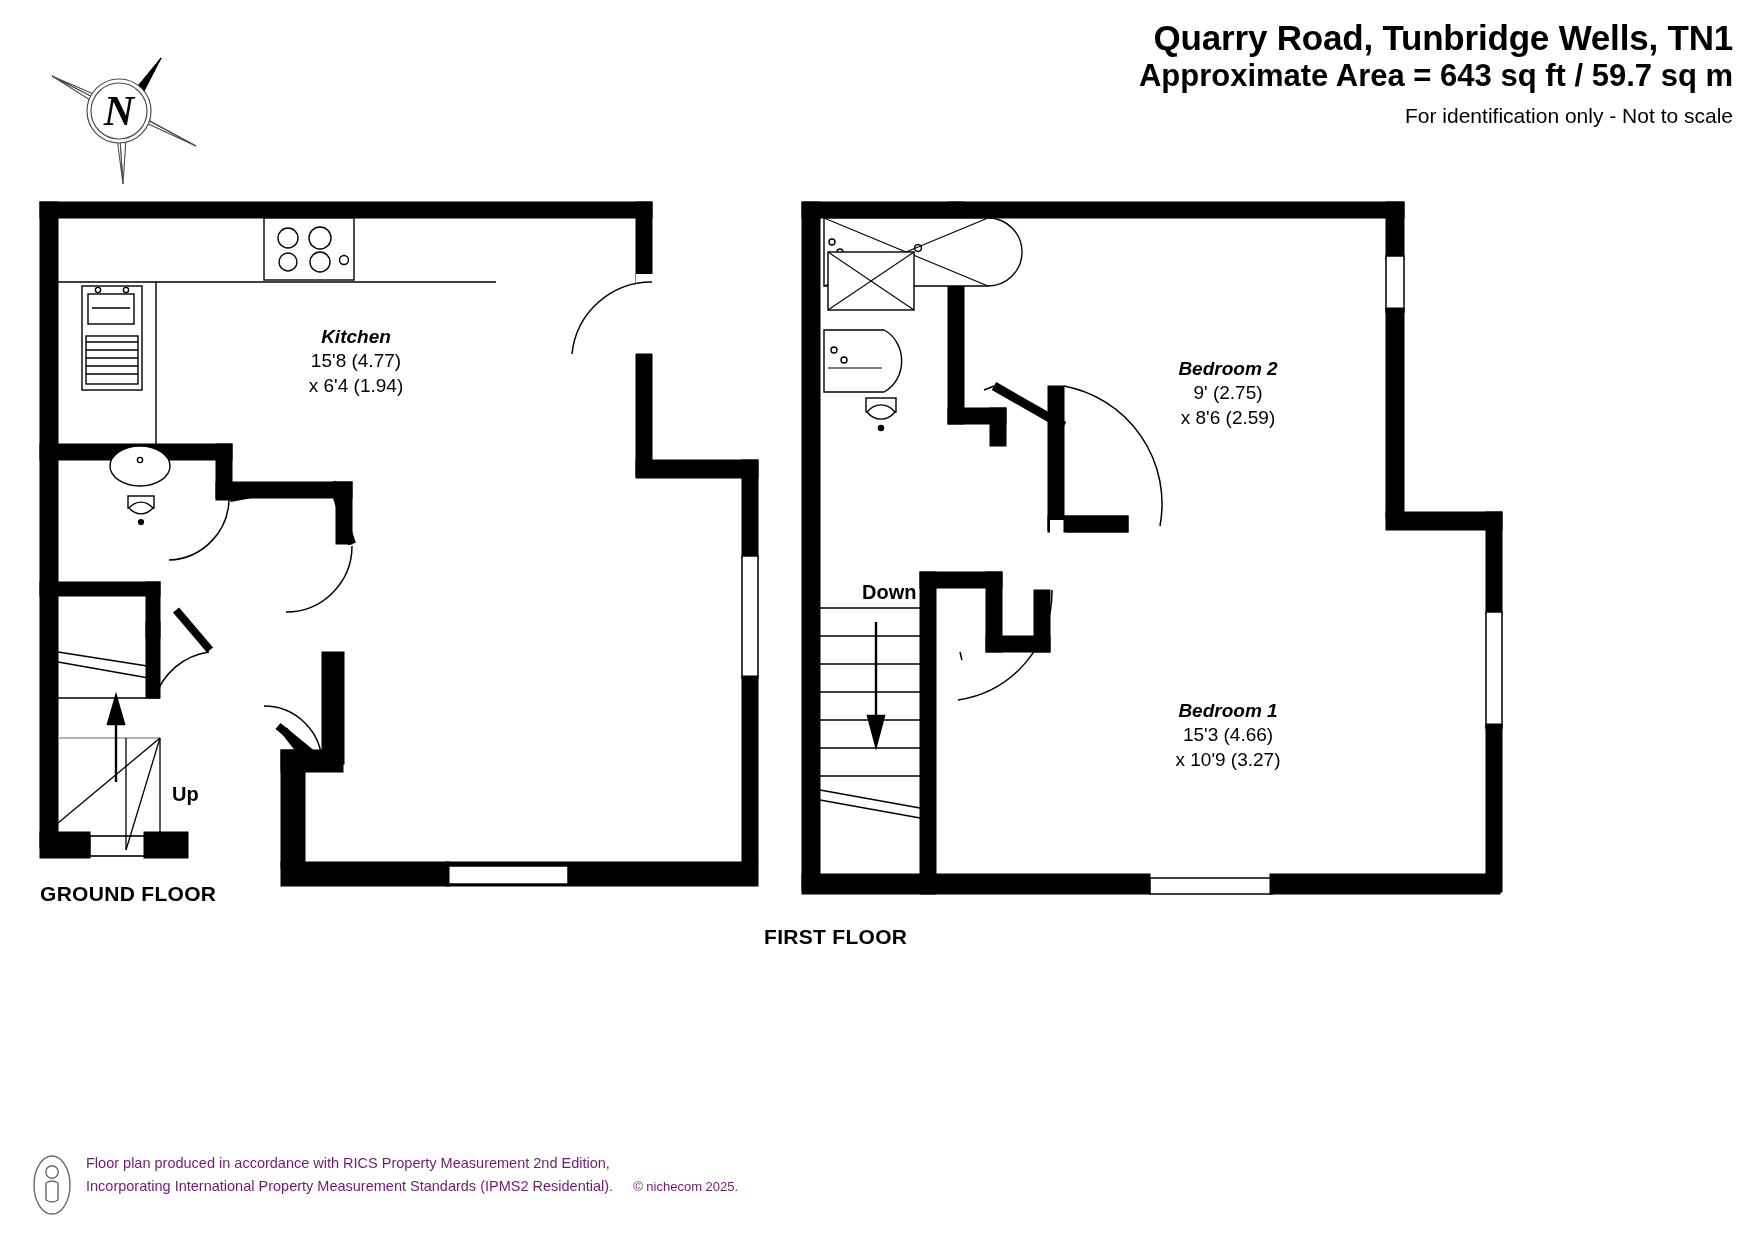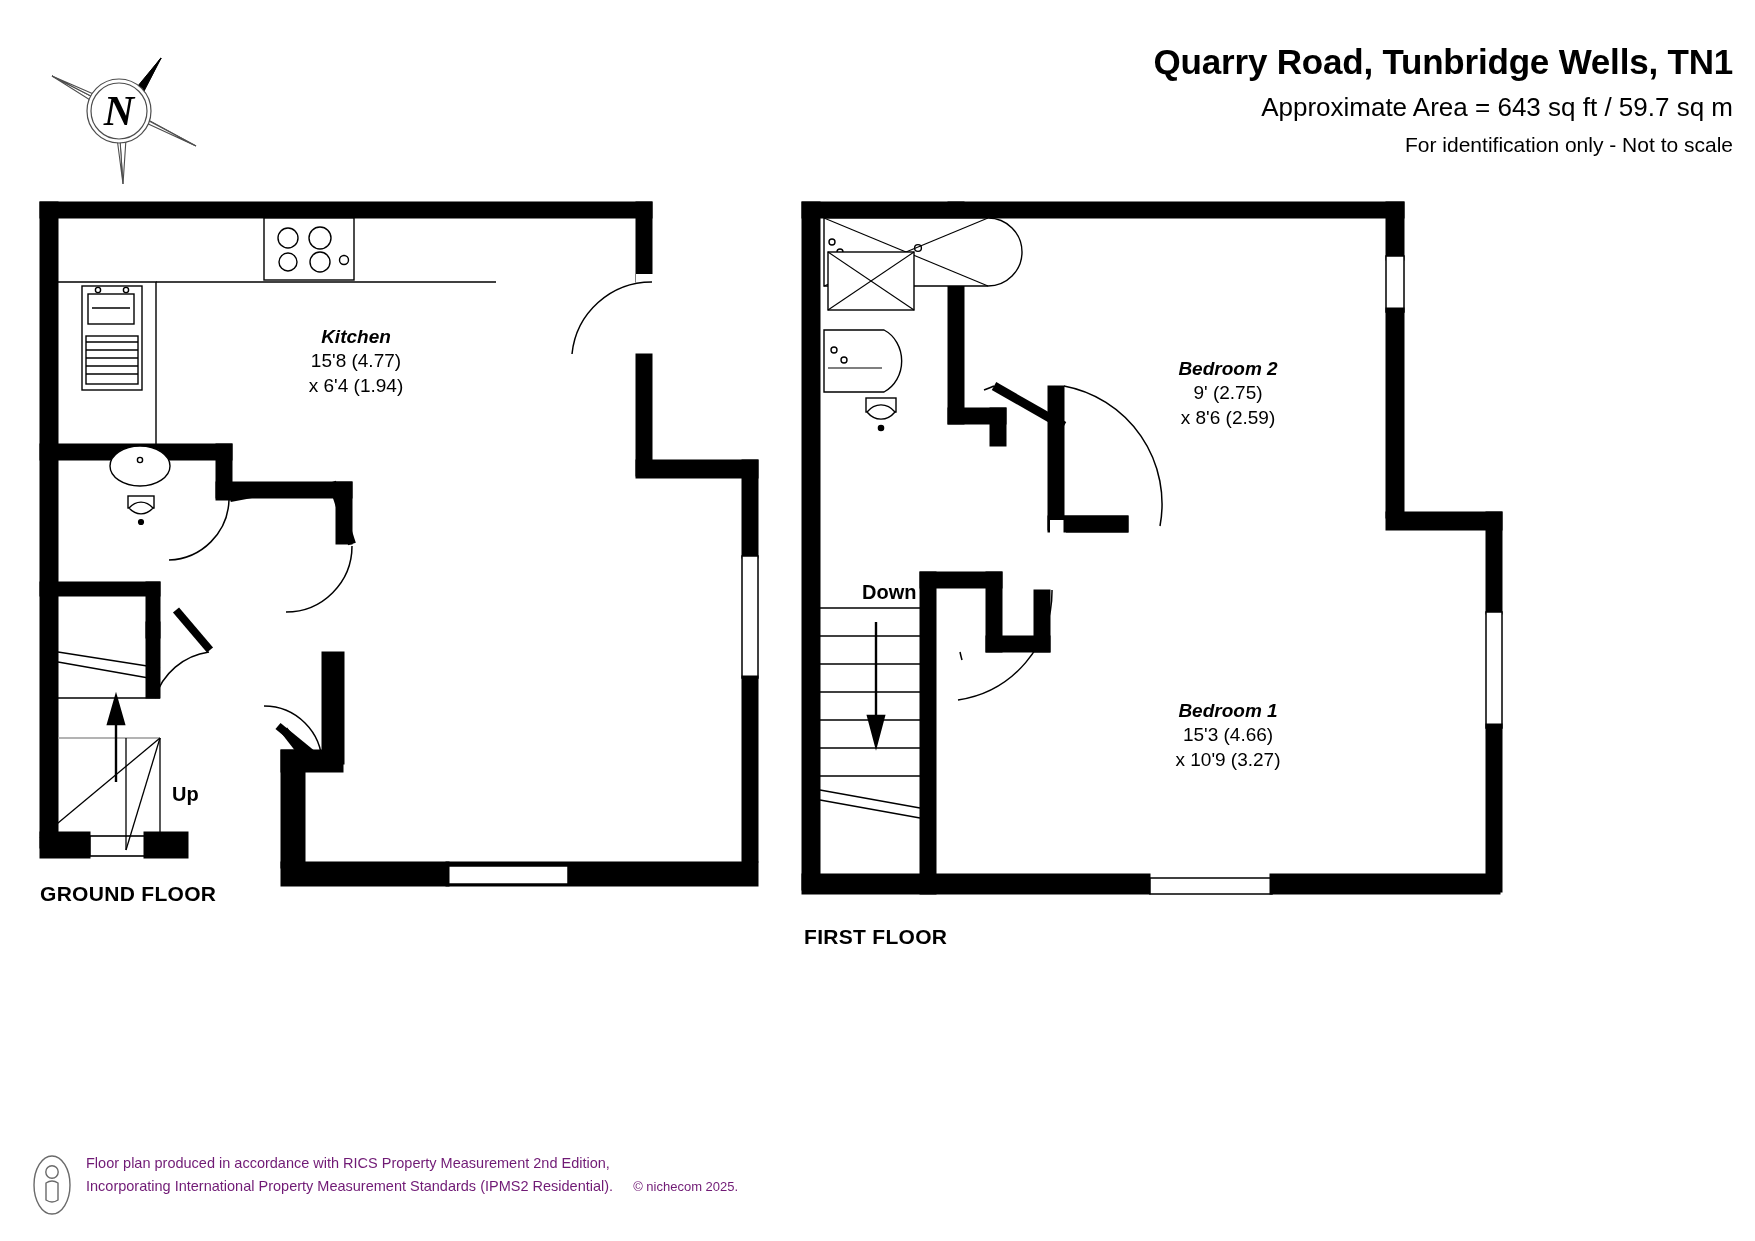--- a/index.html
+++ b/index.html
@@ -26,26 +26,24 @@
     top: 18px;
     right: 22px;
     text-align: right;
   }
   .header .title {
     font-size: 35px;
     font-weight: bold;
     letter-spacing: -0.2px;
     line-height: 1.15;
     white-space: nowrap;
-    margin-top: 24px;
   }
   .header .area {
-    font-size: 26px;
-    font-weight: normal;
-    margin-top: 11px;
+    font-size: 31px;
+    font-weight: bold;
     line-height: 1.15;
     white-space: nowrap;
   }
   .header .disclaimer {
     font-size: 21px;
     margin-top: 10px;
     white-space: nowrap;
   }
 
   
@@ -65,21 +63,21 @@
   #first-plan  { left: 788px; top: 190px; }
 
   .floor-label {
     position: absolute;
     font-size: 21px;
     font-weight: bold;
     letter-spacing: 0.3px;
     white-space: nowrap;
   }
   #ground-floor-label { left: 40px;  top: 882px; }
-  #first-floor-label  { left: 804px; top: 925px; }
+  #first-floor-label  { left: 764px; top: 925px; }
 
   
   .room-label {
     position: absolute;
     text-align: center;
     line-height: 1.28;
     white-space: nowrap;
     transform: translateX(-50%);
   }
   .room-label .rname {

